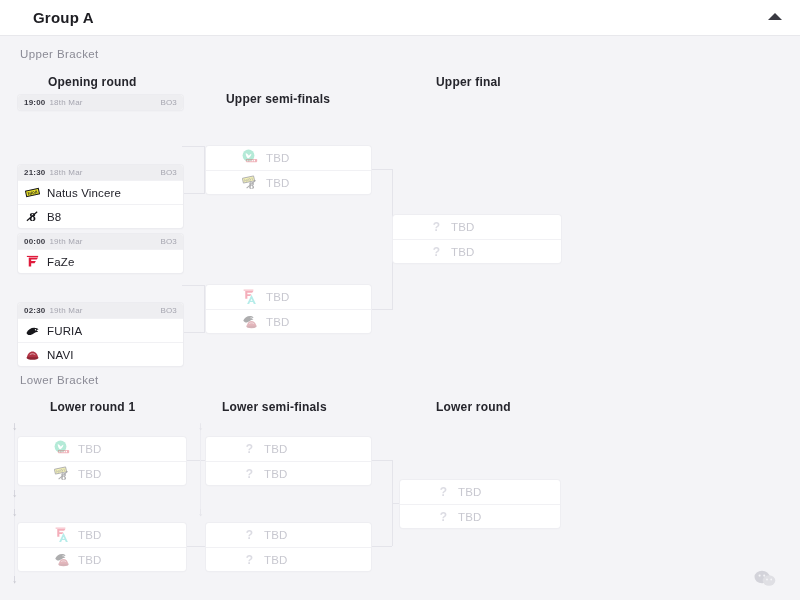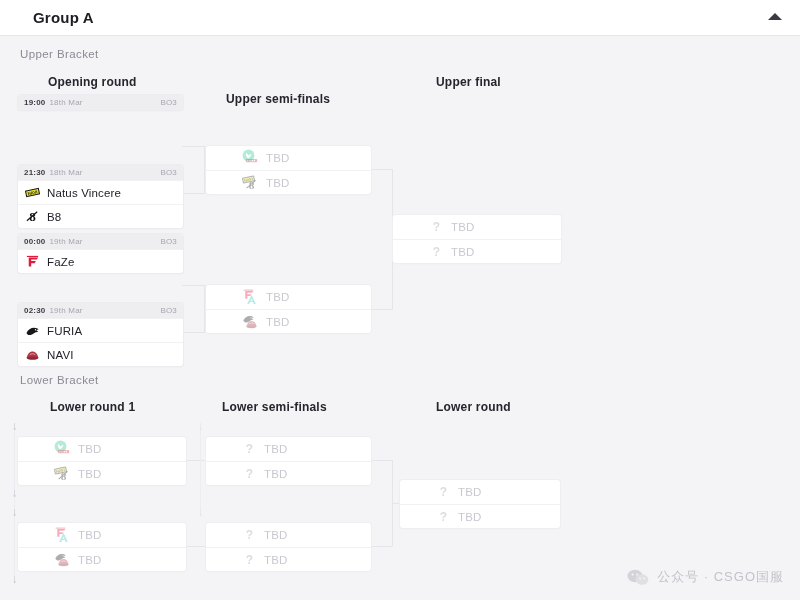--- a/index.html
+++ b/index.html
@@ -151,21 +151,20 @@
 
   <div class="watermark">
     <svg class="wm-icon" width="22" height="16" viewBox="0 0 22 16">
       <ellipse cx="8" cy="7" rx="7.5" ry="6.2" fill="#c9c9d1"></ellipse>
       <ellipse cx="15" cy="10.5" rx="6.3" ry="5.2" fill="#d8d8de"></ellipse>
       <circle cx="5.6" cy="5.6" r="1.05" fill="#f4f4f7"></circle>
       <circle cx="10.2" cy="5.6" r="1.05" fill="#f4f4f7"></circle>
       <circle cx="13" cy="9.5" r=".9" fill="#f4f4f7"></circle>
       <circle cx="17.2" cy="9.5" r=".9" fill="#f4f4f7"></circle>
     </svg>
-    <span>公众号 · CSGO国服</span>
   </div>
 
 <div class="match" style="left: 18px; top: 95px; width: 165px;">
       <div class="match-head">
         <span class="m-time">19:00</span>
         <span class="m-date">18th Mar</span>
         <span class="m-bo">BO3</span>
       </div>
     </div>
     <div class="match" style="left: 18px; top: 165px; width: 165px;">

